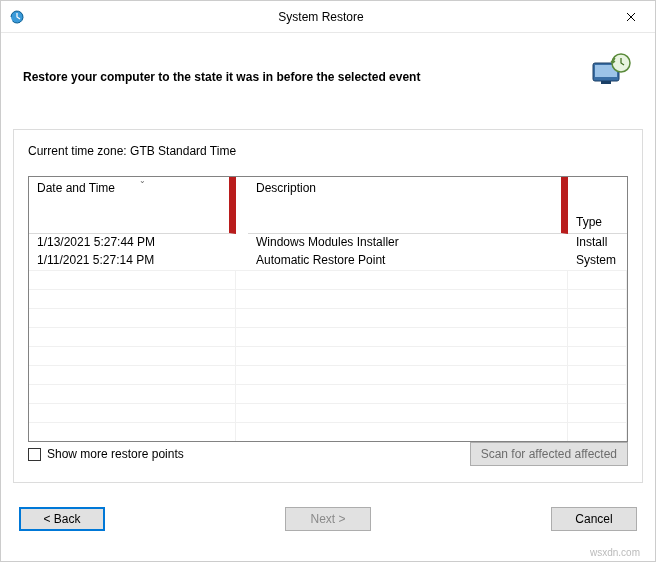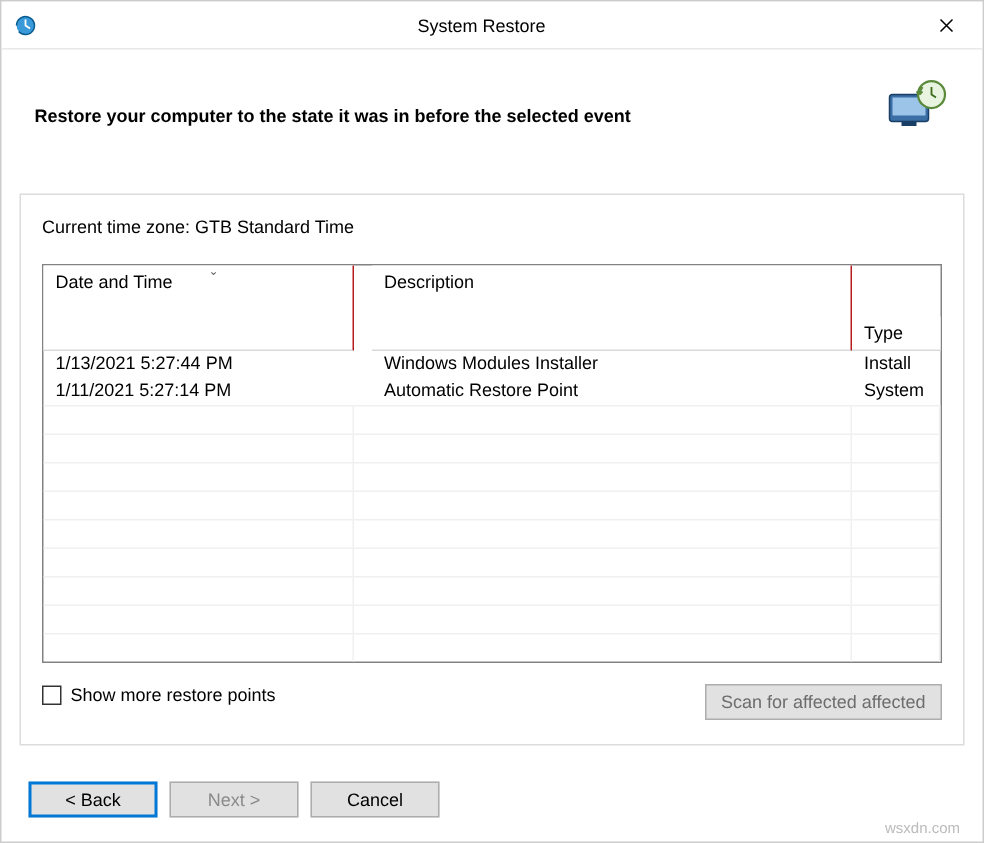--- a/index.html
+++ b/index.html
@@ -10,38 +10,38 @@
     .titlebar .close { width: 44px; height: 30px; display:flex; align-items:center; justify-content:center; cursor:pointer; }
     .titlebar .close svg { width:10px; height:10px; }
     .header-row { display:flex; align-items:flex-start; padding: 18px 22px 18px 22px; }
     .header-row .heading { flex:1; font-size: 12px; font-weight: bold; color:#000; padding-top:4px;margin-top:15px; }
     .header-row .page-icon { width: 44px; height: 40px; }
     .inset { margin: 20px 12px 10px 12px; border: 1px solid #dcdcdc; background:#fff; }
     .inset-inner { padding: 14px 14px 16px 14px; }
     .tz { font-size: 12px; color:#000; margin-bottom: 18px; }
     .table { border: 1px solid #828282; background:#fff; width: 100%; font-size: 12px; }
     .thead { display:flex; }
-    .th { background:#fff; border-right:1px solid #b91c1c; border-bottom:1px solid #d9d9d9; padding: 4px 8px; font-weight: normal; position:relative; cursor:pointer; }
+    .th { background:#fff; border-right:7px solid #b91c1c; border-bottom:1px solid #d9d9d9; padding: 4px 8px; font-weight: normal; position:relative; cursor:pointer; }
     .th:last-child { border-right:none;margin-top:34px; }
     .col-dt { width: 207px; }
     .col-desc { width: 320px; margin-left: 12px; }
     .col-type { flex:1; }
     .sort-caret { position:absolute; top:-1px; left:110px; font-size:8px; color:#666; }
     .tbody { }
     .tr { display:flex; height:18px; }
     .td { padding: 1px 8px; border-right:1px solid transparent; white-space:nowrap; overflow:hidden; }
     .empty-rows { }
     .empty-rows .tr { border-top:1px solid #f0f0f0; height:19px; }
     .empty-rows .td { border-right:1px solid #f0f0f0; }
-    .below-row { display:flex; align-items:flex-start; margin-top: 14px; }
+    .below-row { display:flex; align-items:center; }
     .check-wrap { display:flex; align-items:center; gap:6px; font-size:12px; cursor:pointer; }
     .checkbox { width:13px; height:13px; border:1px solid #333; background:#fff; }
     .below-row .spacer { flex:1; }
     .scan-btn { font-size:12px; padding:4px 10px; background:#e1e1e1; border:1px solid #adadad; color:#6d6d6d; }
-    .footer { display:flex; justify-content:flex-start; gap:8px; padding: 14px 18px 16px; }
+    .footer { display:flex; justify-content:space-between; gap:8px; padding: 14px 18px 16px; }
     .btn { width:86px; height:24px; font-size:12px; background:#e1e1e1; border:1px solid #adadad; cursor:pointer; }
     .btn.default { border:2px solid #0078d7; background:#e1e1e1; }
     .btn:disabled, .btn.disabled { color:#8a8a8a; }
     .watermark { position:fixed; right:16px; bottom:4px; font-size:10px; color:#bbb; }
   </style>
 </head>
 <body>
 
 <div class="titlebar">
   <span class="app-icon">

